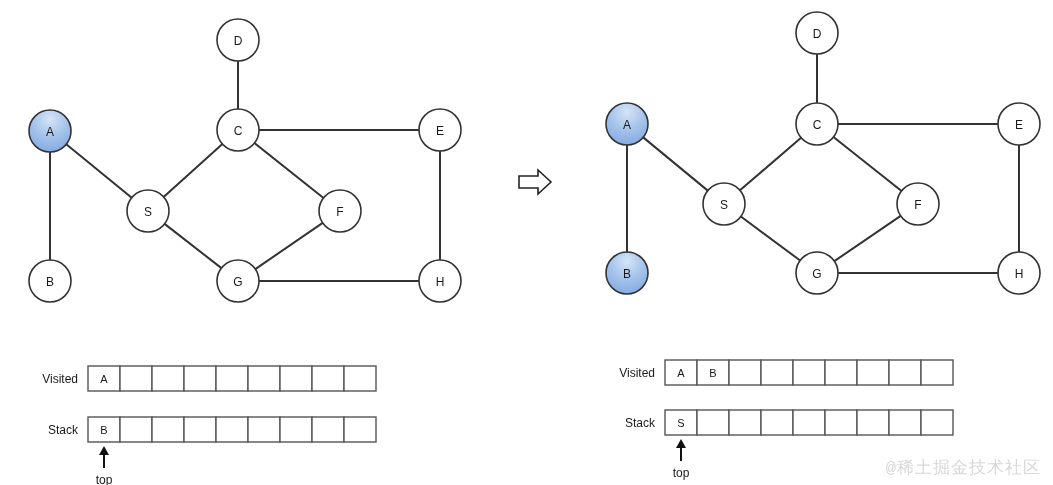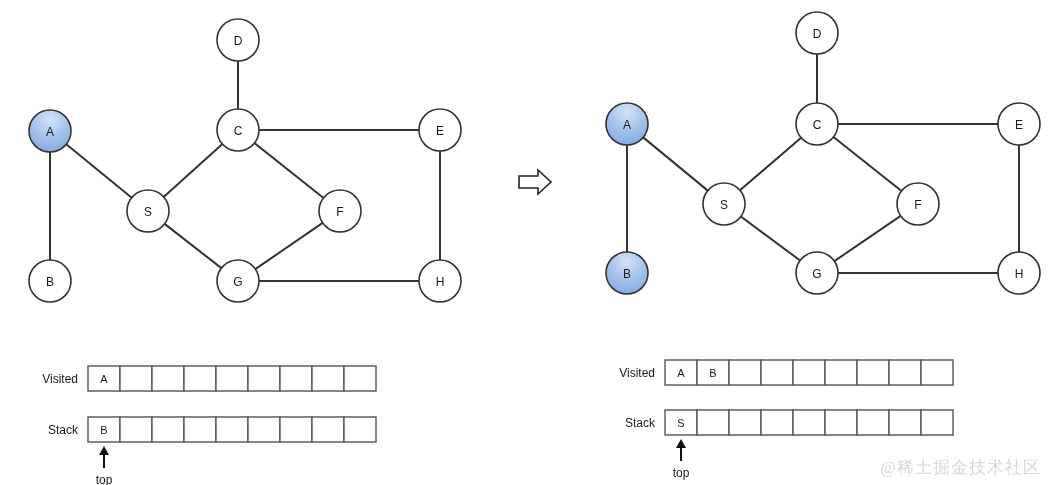--- a/index.html
+++ b/index.html
@@ -81,21 +81,21 @@
   .transition-arrow {
     fill: #ffffff;
     stroke: #222222;
     stroke-width: 1.6;
     stroke-linejoin: miter;
   }
   .watermark {
     position: absolute;
     right: 12px;
     bottom: 6px;
-    font-family: Liberation Serif, serif;
+    font-family: Liberation Mono, monospace;
     font-size: 17px;
     color: #d8d8d8;
     letter-spacing: 1px;
     user-select: none;
     white-space: nowrap;
   }
 </style>
 </head>
 <body>
 

